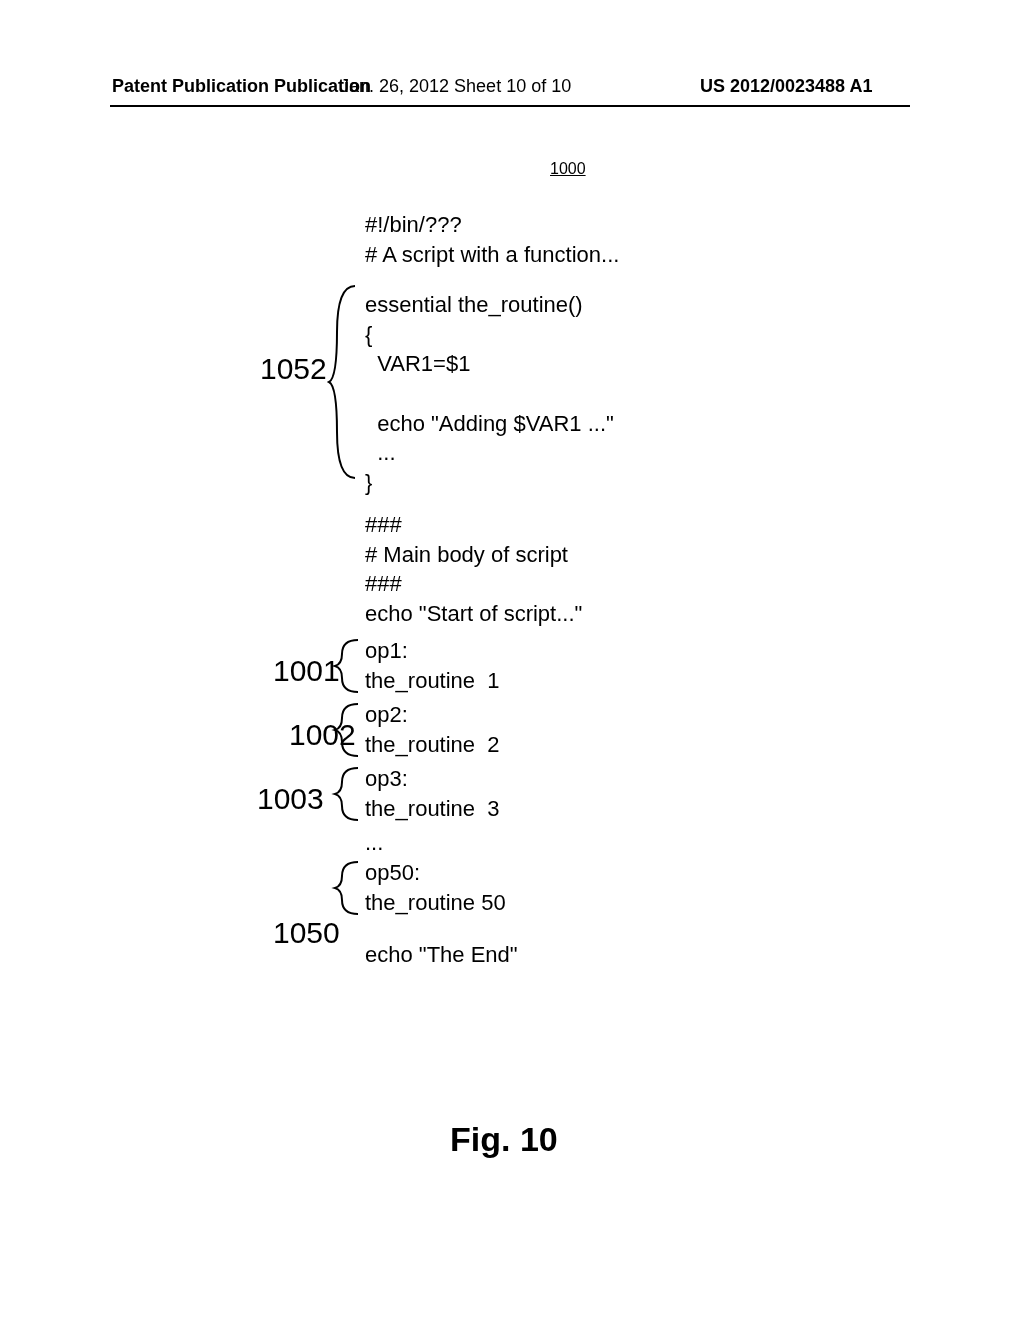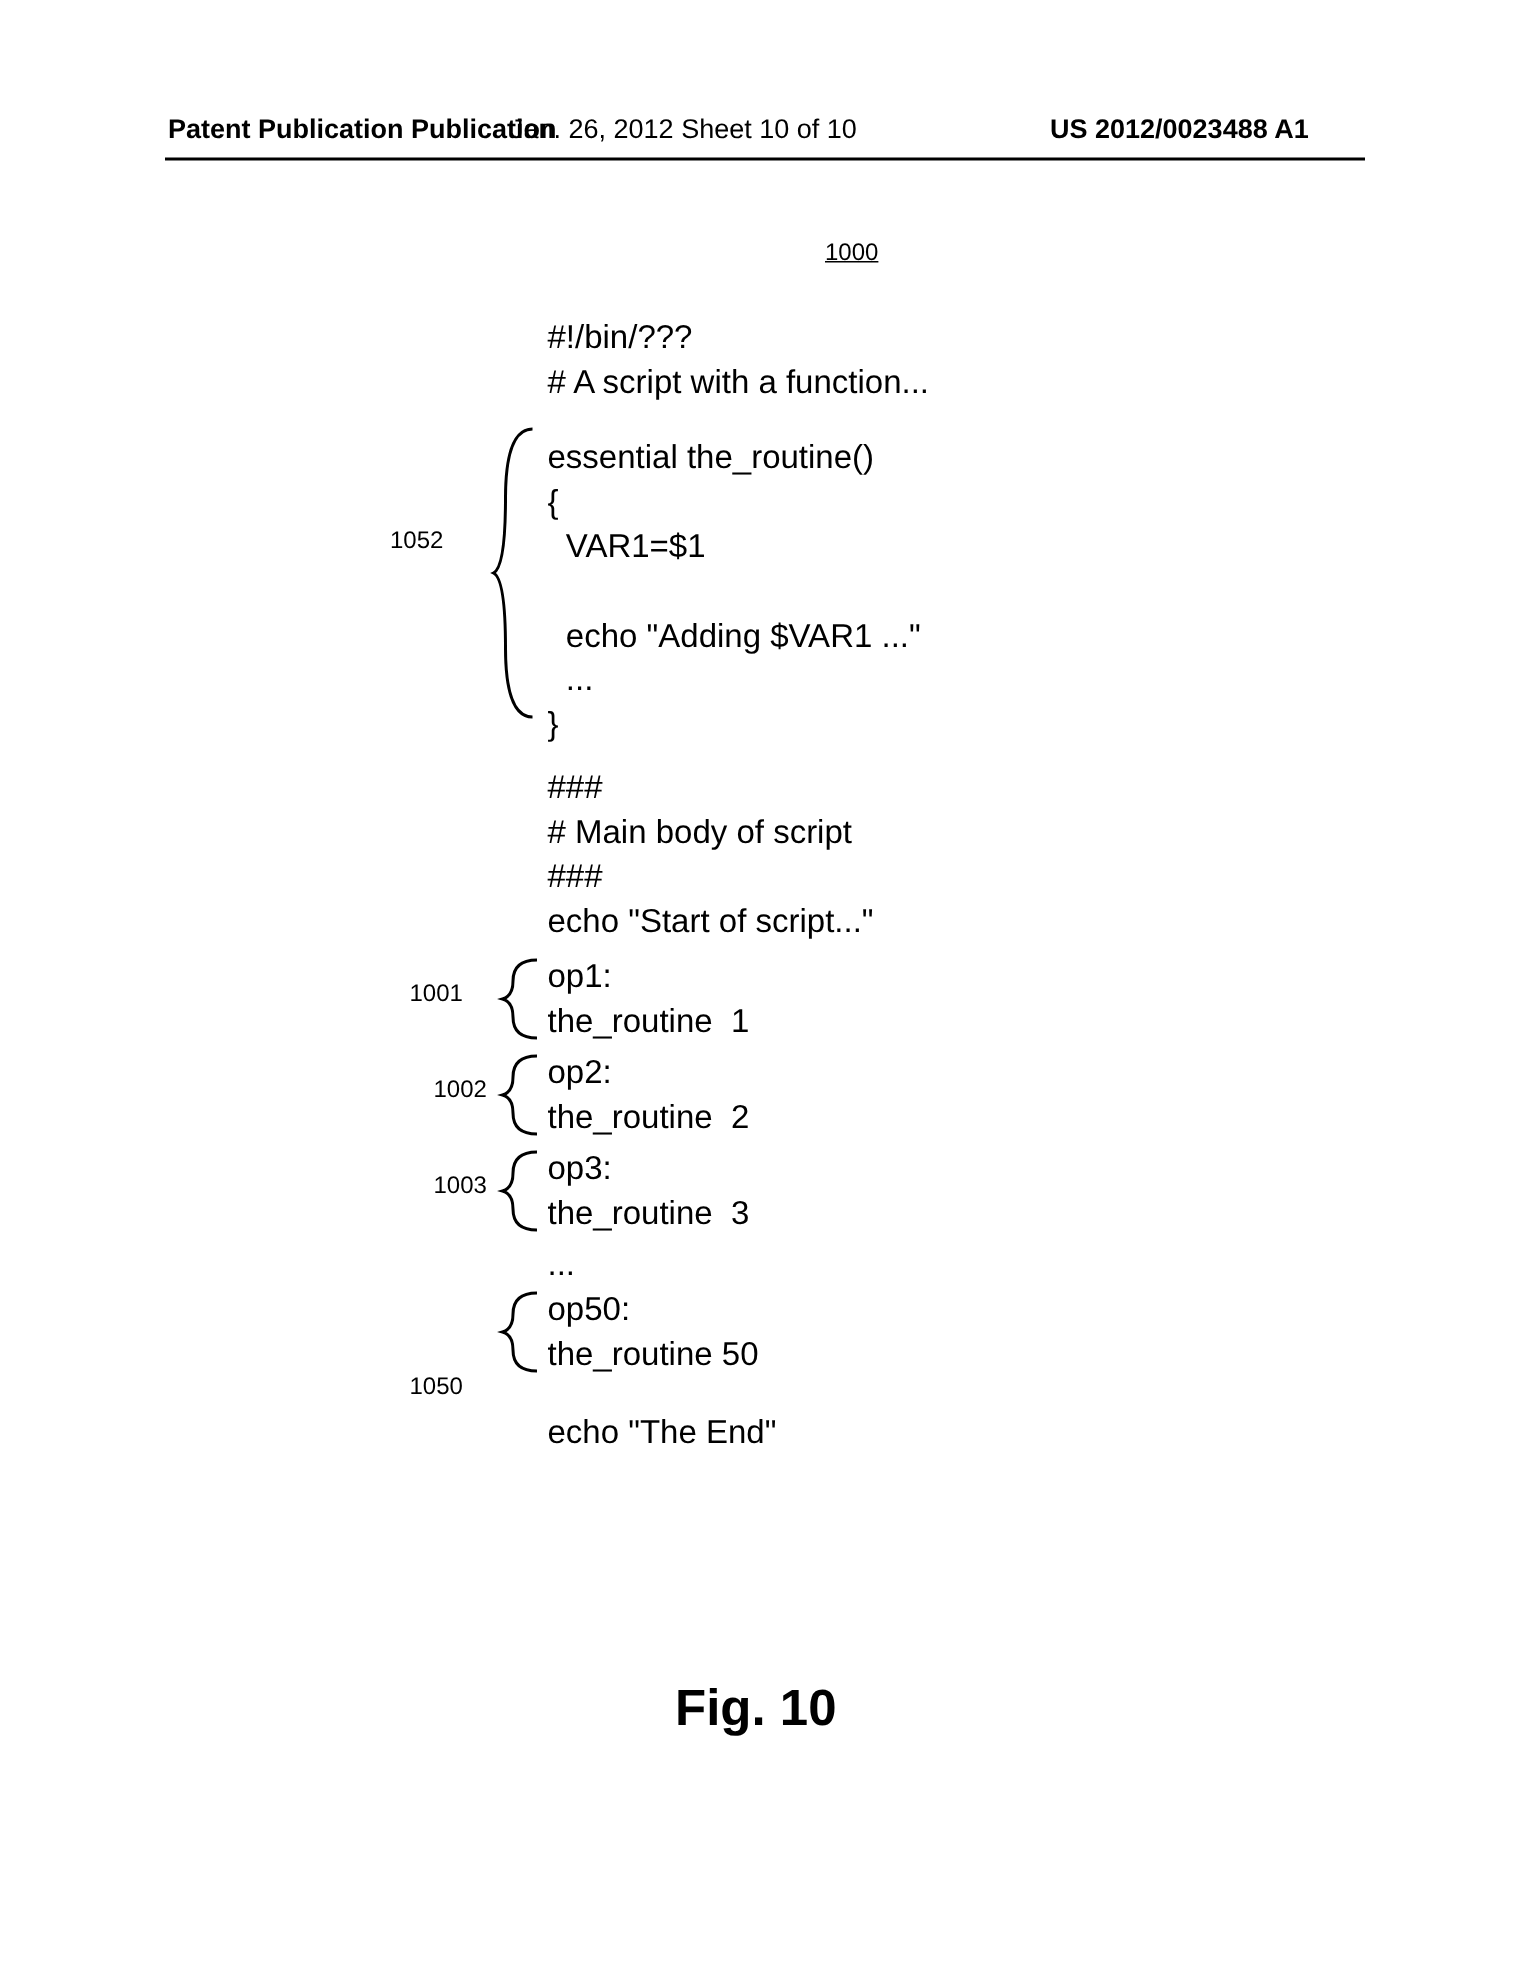--- a/index.html
+++ b/index.html
@@ -13,25 +13,25 @@
   .code-block { position: absolute; font-size: 22px; font-family: Arial, sans-serif; line-height: 1.35; white-space: pre; }
   .c-shebang { left: 365px; top: 210px; }
   .c-routine { left: 365px; top: 290px; }
   .c-main { left: 365px; top: 510px; }
   .c-op1 { left: 365px; top: 636px; }
   .c-op2 { left: 365px; top: 700px; }
   .c-op3 { left: 365px; top: 764px; }
   .c-ell { left: 365px; top: 828px; }
   .c-op50 { left: 365px; top: 858px; }
   .c-end { left: 365px; top: 940px; }
-  .label { position: absolute; font-size: 16px; }
+  .label { position: absolute; font-size: 30px; }
   .l-1052 { left: 260px; top: 352px; }
   .l-1001 { left: 273px; top: 654px; text-align: center; }
   .l-1002 { left: 273px; top: 718px; margin-left: 16px; }
-  .l-1003 { left: 289px; top: 782px; }
+  .l-1003 { left: 257px; top: 782px; }
   .l-1050 { left: 273px; top: 916px; }
   .brace { position: absolute; }
   .brace svg { display: block; }
   .b-1052 { left: 325px; top: 282px; }
   .b-1001 { left: 330px; top: 636px; }
   .b-1002 { left: 330px; top: 700px; }
   .b-1003 { left: 330px; top: 764px; }
   .b-1050 { left: 330px; top: 858px; }
   .fig-caption { position: absolute; left: 450px; top: 1120px; font-size: 34px; font-weight: bold; }
 </style>

